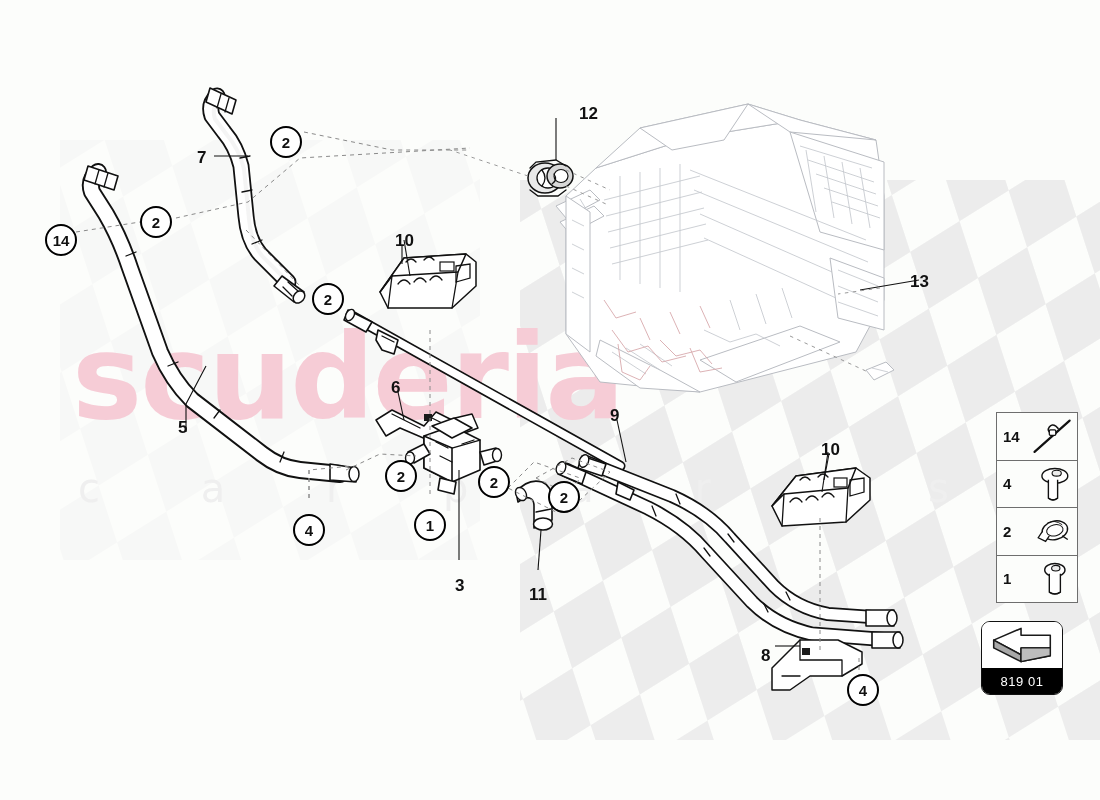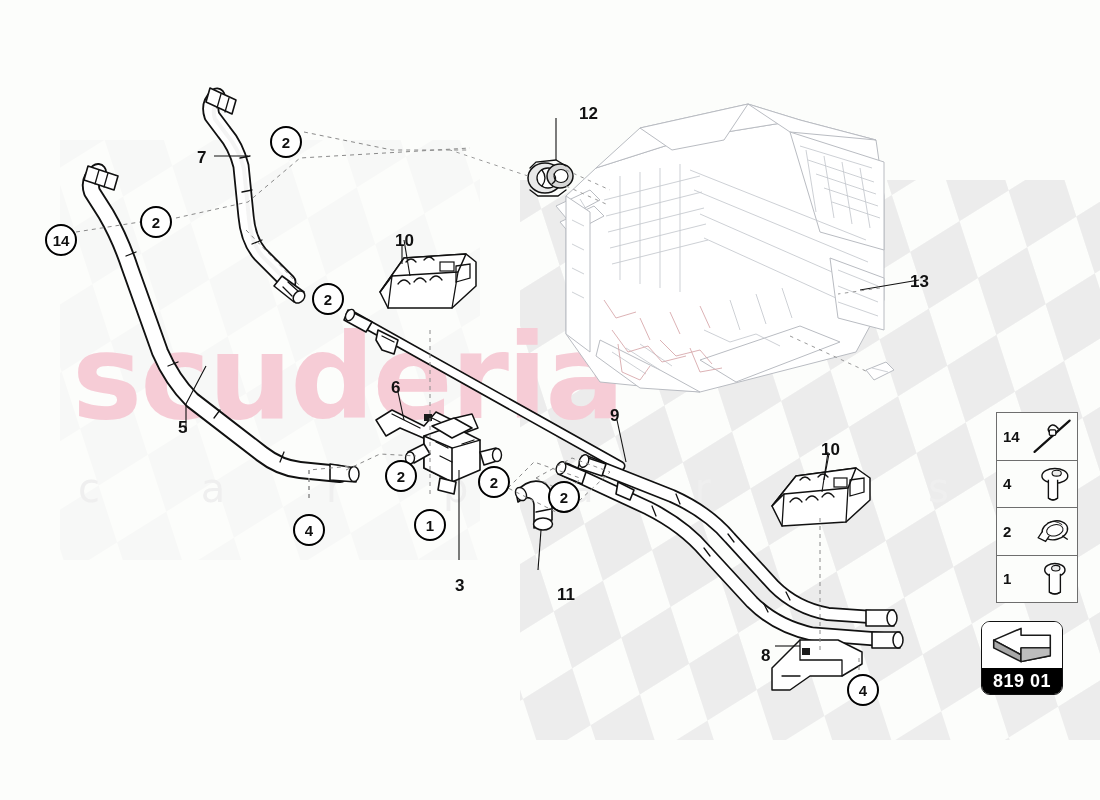--- a/index.html
+++ b/index.html
@@ -69,21 +69,21 @@
     position:absolute;left:981px;top:621px;
     width:82px;height:74px;z-index:7;
     border:1.6px solid #111;border-radius:9px;
     background:#ffffff;overflow:hidden;box-sizing:border-box;
   }
   #badge .bico{height:46px;position:relative;background:#fff;}
   #badge .bnum{
     height:26px;background:#000;color:#fff;
     display:flex;align-items:center;justify-content:center;
     font-family:"Liberation Sans",sans-serif;
-    font-size:18px;font-weight:700;letter-spacing:.5px;
+    font-size:13px;font-weight:400;letter-spacing:.5px;
   }
 </style>
 </head>
 <body>
 
 <div id="stage">
 
   <svg class="wm-flag" width="1100" height="800" viewBox="0 0 1100 800" aria-hidden="true">
     <defs>
       <pattern id="chk" width="116" height="116" patternUnits="userSpaceOnUse" patternTransform="rotate(-32) skewX(-14) translate(0,0)">
@@ -401,21 +401,21 @@
 
   <div class="lbl" style="left:197px;top:148px;">7</div>
   <div class="lbl" style="left:549px;top:104px;margin-left:30px;">12</div>
   <div class="lbl" style="left:395px;top:231px;">10</div>
   <div class="lbl" style="left:910px;top:272px;text-align:right;">13</div>
   <div class="lbl" style="left:178px;top:418px;">5</div>
   <div class="lbl" style="left:391px;top:378px;">6</div>
   <div class="lbl" style="left:610px;top:406px;">9</div>
   <div class="lbl" style="left:821px;top:440px;">10</div>
   <div class="lbl" style="left:455px;top:576px;">3</div>
-  <div class="lbl" style="left:557px;top:585px;">11</div>
+  <div class="lbl" style="left:529px;top:585px;">11</div>
   <div class="lbl" style="left:761px;top:646px;">8</div>
 
   <div id="legend">
 
     <div class="lrow">
       <div class="lnum">14</div>
       <div class="lic">
         <svg width="100%" height="100%" viewBox="0 0 52 46" aria-hidden="true">
           <line x1="6" y1="40" x2="44" y2="6" stroke="#111" stroke-width="2.4" stroke-linecap="round"></line>
           <path d="M24 20 q-5 -3 -2 -7 q3 -4 7 -1 l3 3" fill="none" stroke="#111" stroke-width="1.6"></path>

